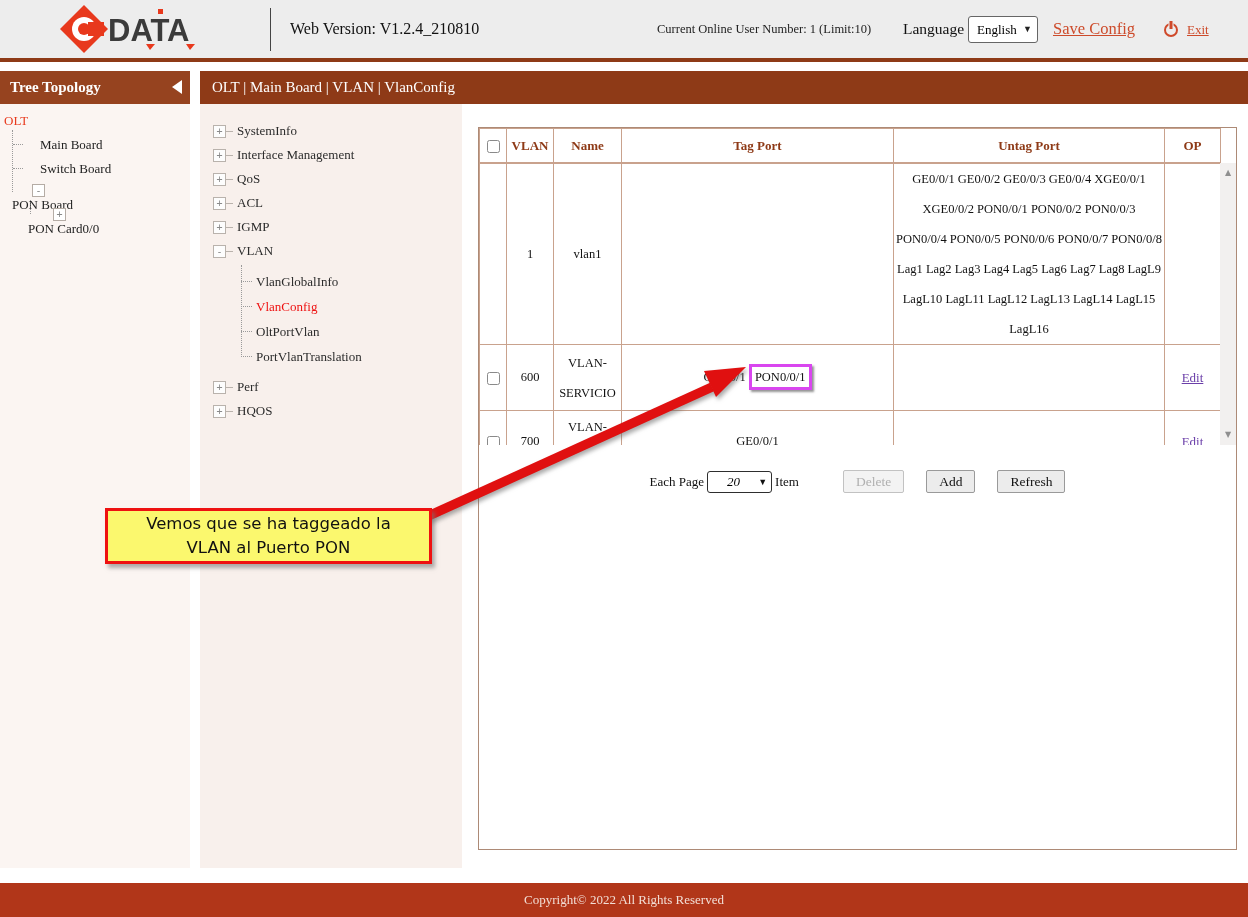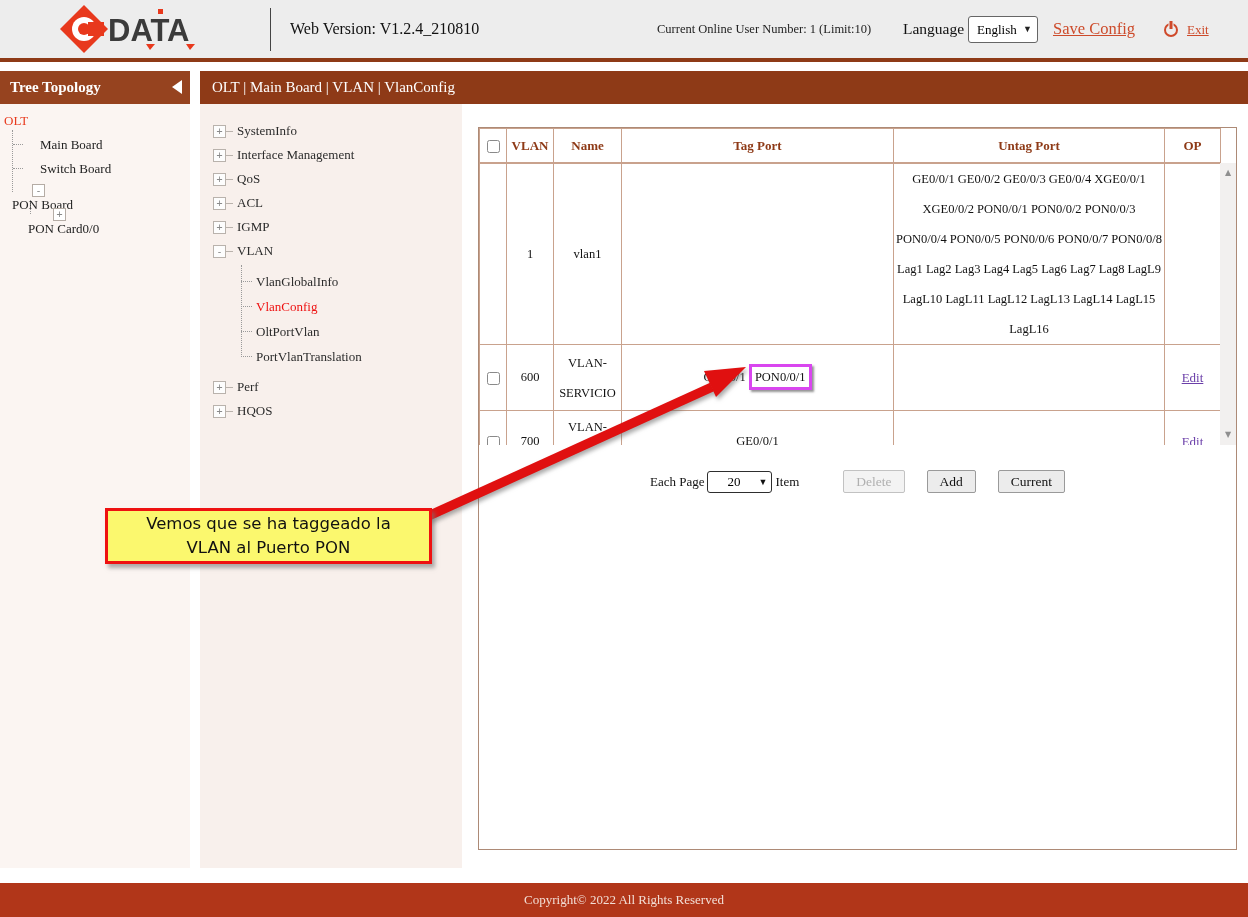--- a/index.html
+++ b/index.html
@@ -82,21 +82,21 @@
   .v-scrollbar { position:absolute; right:0; top:0; width:16px; height:282px; background:#f2f0ef; }
   .sb-up, .sb-down { position:absolute; left:0; width:16px; height:16px; color:#8f8f8f; font-size:8px;
                      line-height:16px; text-align:center; cursor:pointer; font-family:"DejaVu Sans", sans-serif; }
   .sb-up { top:2px; } .sb-down { bottom:2px; }
   .sb-up::before { content:"▲"; } .sb-down::before { content:"▼"; }
 
   
   .controls { position:absolute; left:0; top:342px; width:757px; display:flex; align-items:center; justify-content:center; }
   .ctl-label { font-size:13px; color:#111; }
   .page-select { position:relative; width:65px; height:22px; border:1.6px solid #2e2e2e; border-radius:3px; background:#fff;
-                 margin:0 3px; font-size:13px; line-height:19px; text-align:center; padding-right:12px; cursor:pointer; }
+                 margin:0 3px; font-size:13px; line-height:19px; text-align:center; padding-right:12px; cursor:pointer;font-style:italic; }
   .page-select::after { content:"▼"; position:absolute; right:4px; top:0; font-size:9px; line-height:20px; color:#111; }
   .btn { height:23px; border:1px solid #9a9a9a; border-radius:2px; background:#ececec; font-family:"Liberation Serif", serif;
          font-size:13.5px; color:#111; padding:0 12px; margin-left:22px; cursor:pointer; }
   .btn.disabled { color:#b0b0b0; border-color:#c2c2c2; background:#f3f3f3; cursor:default; }
   .btn.first { margin-left:44px; }
 
   
   .note-box { position:absolute; left:105px; top:508px; width:327px; height:56px; background:#fbf86e; border:3px solid #ee1111;
               box-shadow:3px 4px 4px rgba(120,120,120,.6); text-align:center; font-family:"DejaVu Sans", sans-serif;
               font-size:16.5px; color:#111; line-height:24px; padding-top:1px; z-index:60; }
@@ -314,21 +314,21 @@
       <div class="sb-down"></div>
     </div>
   </div>
 
   <div class="controls">
     <span class="ctl-label">Each Page</span>
     <span class="page-select">20</span>
     <span class="ctl-label">Item</span>
     <button class="btn disabled first">Delete</button>
     <button class="btn">Add</button>
-    <button class="btn">Current</button>
+    <button class="btn">Refresh</button>
   </div>
 </div>
 
 <svg class="arrow-overlay">
   <g filter="drop-shadow(2px 3px 2px rgba(100,100,100,0.55))">
     <line x1="413" y1="523" x2="712" y2="387" stroke="#e01010" stroke-width="9.5"></line>
     <polygon points="746,367 716,397 704,371" fill="#e01010"></polygon>
   </g>
 </svg>
 

